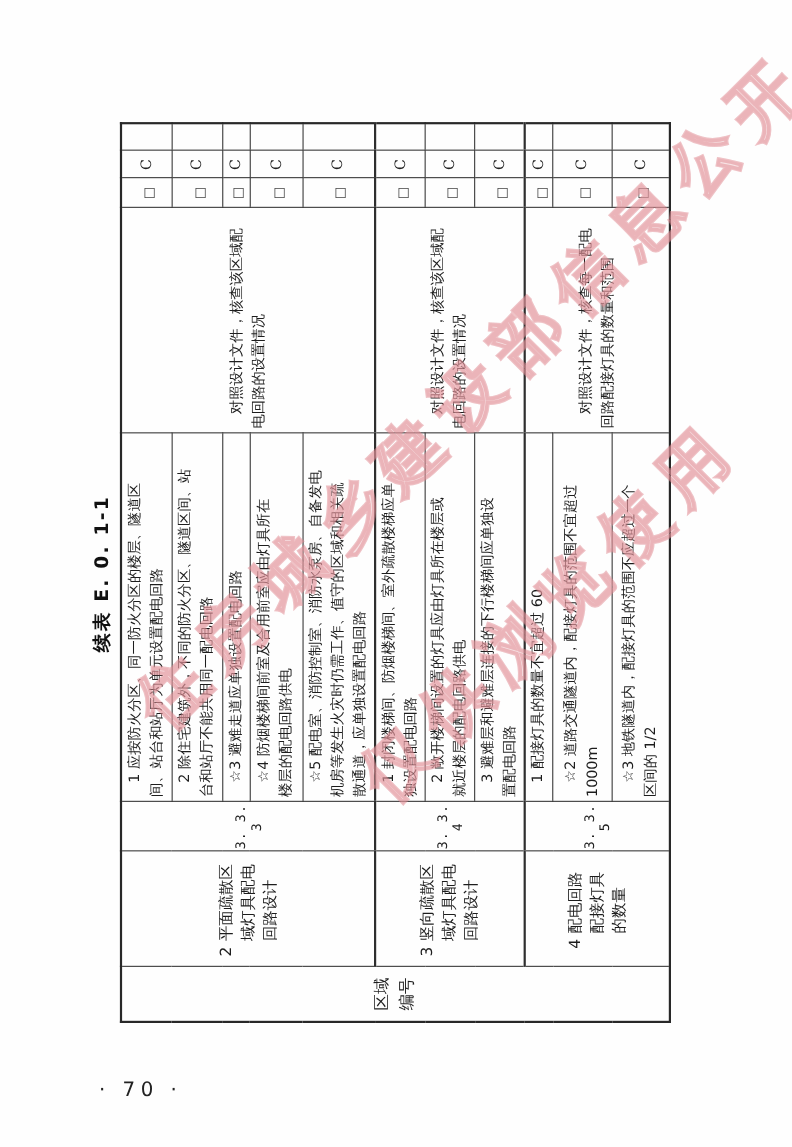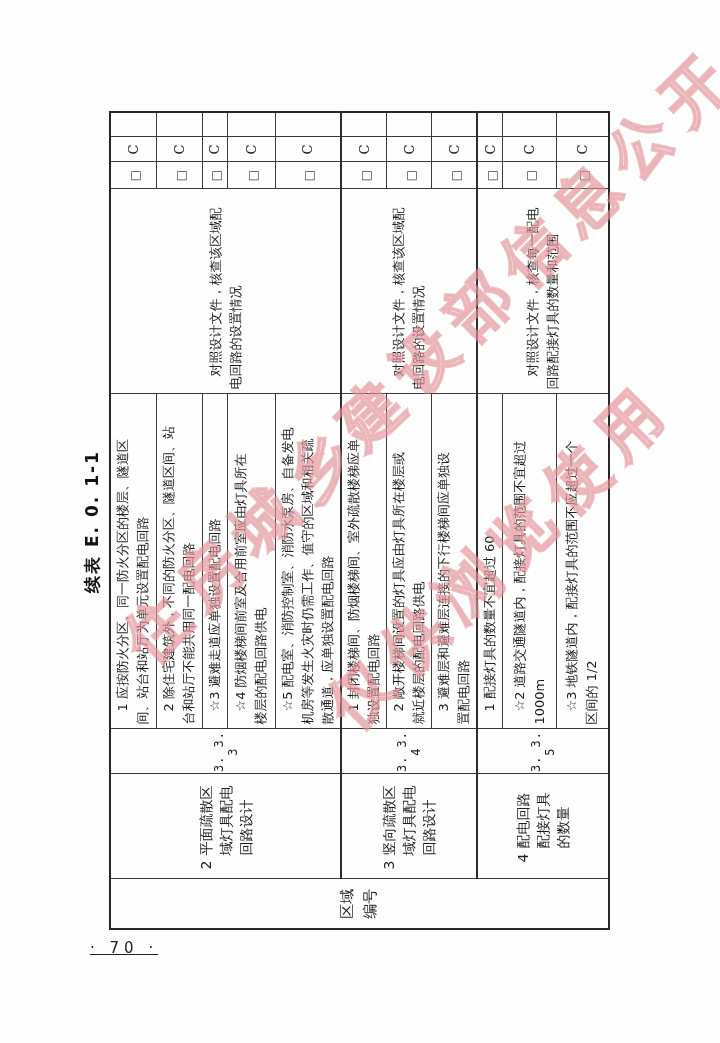--- a/index.html
+++ b/index.html
@@ -24,21 +24,21 @@
   td.clause{text-align:center;vertical-align:middle;font-size:12px;letter-spacing:1px;
             font-family:"DejaVu Sans Mono",monospace;}
   td.content,td.method{font-size:13px;line-height:20px;white-space:pre-line;
             text-indent:1em;padding:2px 4px;vertical-align:middle;text-align:left;}
   td.cb{text-align:center;vertical-align:middle;}
   .cbx{font-size:12px;color:#444;line-height:1;}
   td.grade{text-align:center;vertical-align:middle;font-size:13px;
            font-family:"DejaVu Serif",serif;color:#222;}
   td.blank{background:transparent;}
   
-  .page-no{position:absolute;left:90px;top:939px;font-size:15px;letter-spacing:5px;color:#222;text-decoration:underline;}
+  .page-no{position:absolute;left:90px;top:980px;font-size:18px;letter-spacing:5px;color:#222;}
   
   .watermark{position:absolute;white-space:nowrap;font-weight:bold;font-size:62px;
              letter-spacing:14px;pointer-events:none;z-index:6;
              color:rgba(235,172,178,0.34);-webkit-text-stroke:2px rgba(224,138,146,0.52);
              transform:translate(-50%,-50%) rotate(-45deg);}
   .wm1{left:430px;top:355px;}
   .wm2{left:500px;top:555px;}
 </style>
 </head>
 <body>

